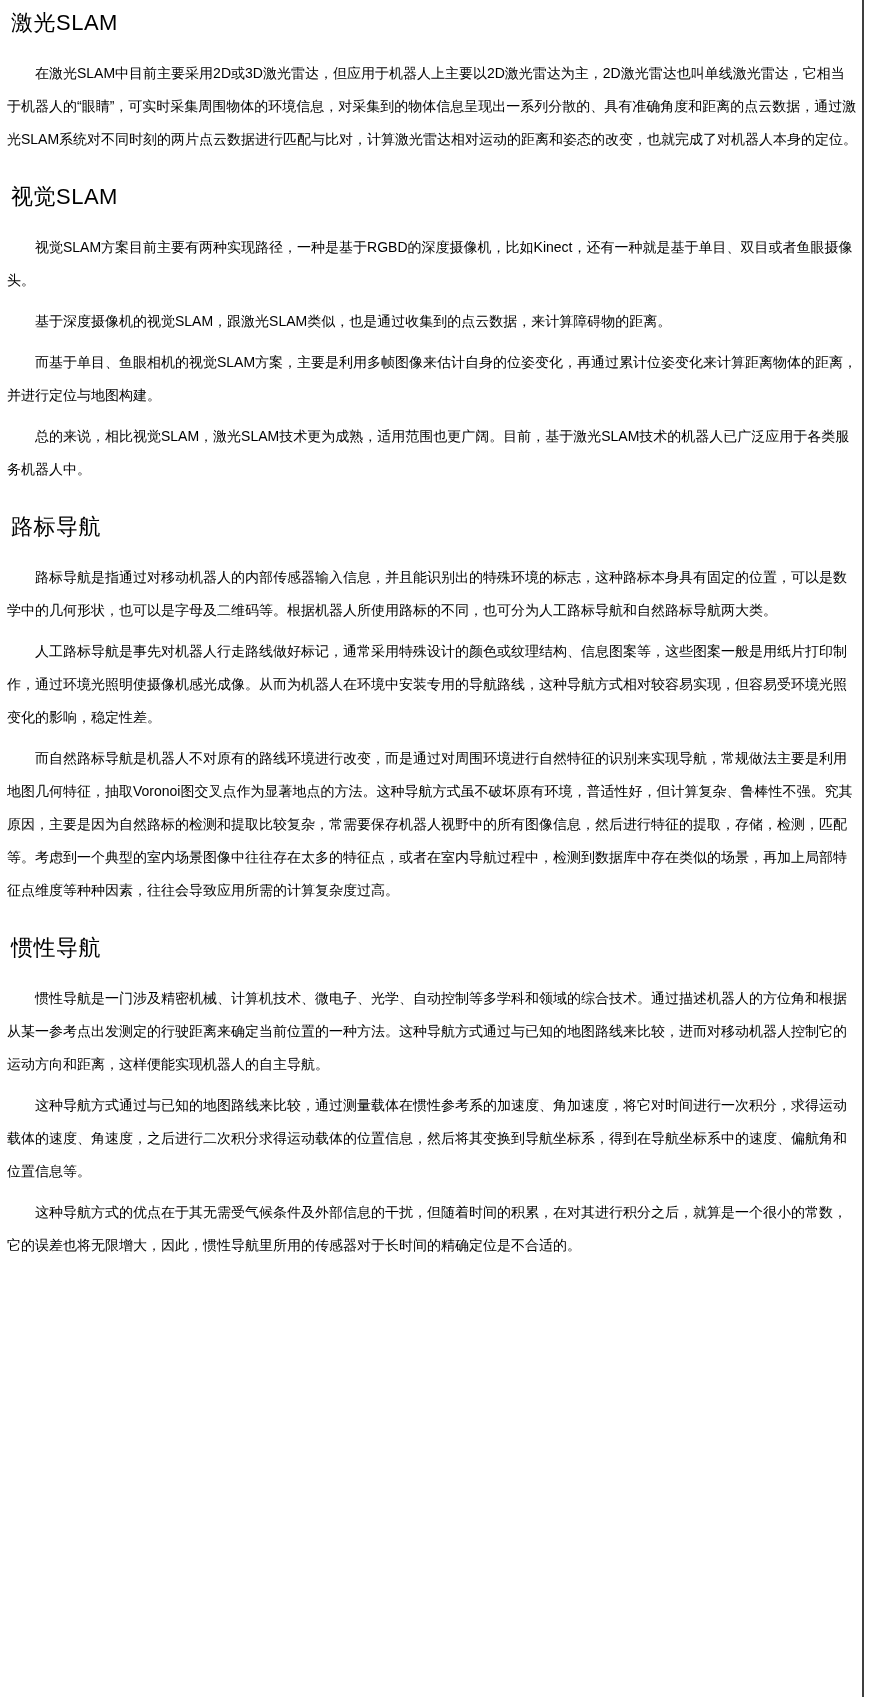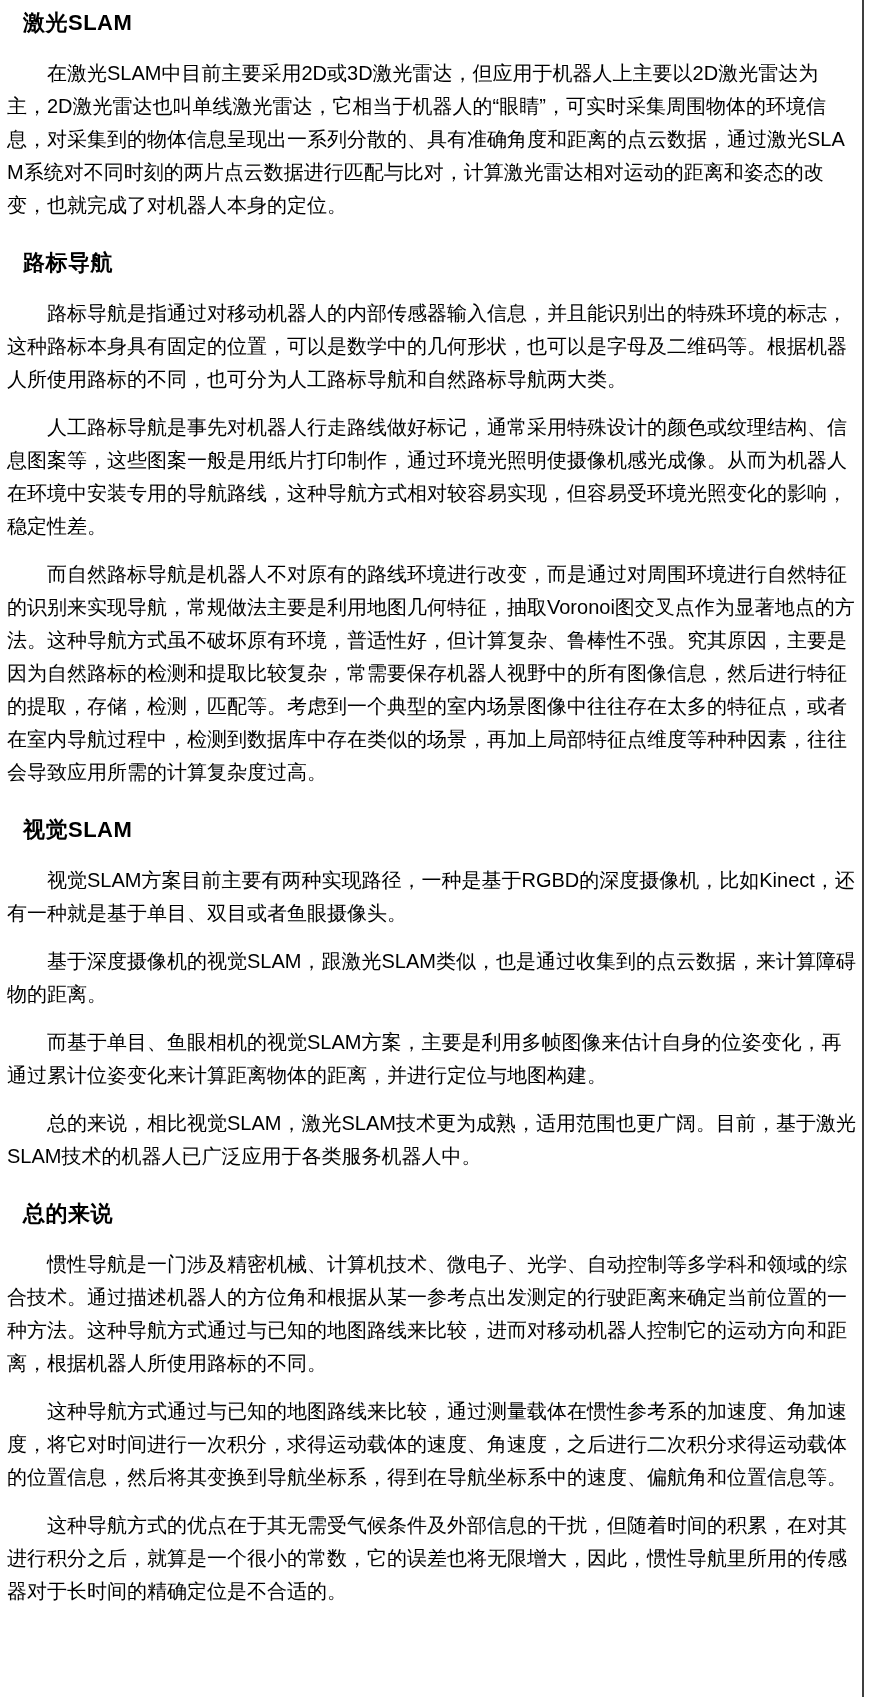--- a/index.html
+++ b/index.html
@@ -14,31 +14,31 @@
     min-height: 1697px;
     background: #ffffff;
     color: #000000;
     font-family: "Liberation Sans", sans-serif;
     padding: 0 12px 14px 7px;
     overflow: hidden;
   }
   .page h2 {
     font-size: 22px;
     line-height: 26px;
-    font-weight: 700;
-    margin: 28px 0 21px 16px;
+    font-weight: 400;
+    margin: 28px 0 21px 4px;
     letter-spacing: 0.5px;
   }
   .section-first h2 {
     margin-top: 10px;
   }
   .page p {
-    font-size: 20px;
+    font-size: 14px;
     line-height: 33px;
-    margin: 15px 0;
+    margin: 8px 0;
     text-indent: 2em;
     text-align: left;
     word-break: break-all;
   }
   .edge-line {
     position: absolute;
     top: 0;
     right: 6px;
     width: 2px;
     height: 100%;
@@ -49,37 +49,37 @@
 <body>
 
 <div class="page">
 
   <section class="section-first">
     <h2>激光SLAM</h2>
     <p>在激光SLAM中目前主要采用2D或3D激光雷达，但应用于机器人上主要以2D激光雷达为主，2D激光雷达也叫单线激光雷达，它相当于机器人的“眼睛”，可实时采集周围物体的环境信息，对采集到的物体信息呈现出一系列分散的、具有准确角度和距离的点云数据，通过激光SLAM系统对不同时刻的两片点云数据进行匹配与比对，计算激光雷达相对运动的距离和姿态的改变，也就完成了对机器人本身的定位。</p>
   </section>
 
   <section>
-    <h2>路标导航</h2>
-    <p>路标导航是指通过对移动机器人的内部传感器输入信息，并且能识别出的特殊环境的标志，这种路标本身具有固定的位置，可以是数学中的几何形状，也可以是字母及二维码等。根据机器人所使用路标的不同，也可分为人工路标导航和自然路标导航两大类。</p>
-    <p>人工路标导航是事先对机器人行走路线做好标记，通常采用特殊设计的颜色或纹理结构、信息图案等，这些图案一般是用纸片打印制作，通过环境光照明使摄像机感光成像。从而为机器人在环境中安装专用的导航路线，这种导航方式相对较容易实现，但容易受环境光照变化的影响，稳定性差。</p>
-    <p>而自然路标导航是机器人不对原有的路线环境进行改变，而是通过对周围环境进行自然特征的识别来实现导航，常规做法主要是利用地图几何特征，抽取Voronoi图交叉点作为显著地点的方法。这种导航方式虽不破坏原有环境，普适性好，但计算复杂、鲁棒性不强。究其原因，主要是因为自然路标的检测和提取比较复杂，常需要保存机器人视野中的所有图像信息，然后进行特征的提取，存储，检测，匹配等。考虑到一个典型的室内场景图像中往往存在太多的特征点，或者在室内导航过程中，检测到数据库中存在类似的场景，再加上局部特征点维度等种种因素，往往会导致应用所需的计算复杂度过高。</p>
-  </section>
-
-  <section>
     <h2>视觉SLAM</h2>
     <p>视觉SLAM方案目前主要有两种实现路径，一种是基于RGBD的深度摄像机，比如Kinect，还有一种就是基于单目、双目或者鱼眼摄像头。</p>
     <p>基于深度摄像机的视觉SLAM，跟激光SLAM类似，也是通过收集到的点云数据，来计算障碍物的距离。</p>
     <p>而基于单目、鱼眼相机的视觉SLAM方案，主要是利用多帧图像来估计自身的位姿变化，再通过累计位姿变化来计算距离物体的距离，并进行定位与地图构建。</p>
     <p>总的来说，相比视觉SLAM，激光SLAM技术更为成熟，适用范围也更广阔。目前，基于激光SLAM技术的机器人已广泛应用于各类服务机器人中。</p>
   </section>
 
   <section>
-    <h2>总的来说</h2>
-    <p>惯性导航是一门涉及精密机械、计算机技术、微电子、光学、自动控制等多学科和领域的综合技术。通过描述机器人的方位角和根据从某一参考点出发测定的行驶距离来确定当前位置的一种方法。这种导航方式通过与已知的地图路线来比较，进而对移动机器人控制它的运动方向和距离，根据机器人所使用路标的不同。</p>
+    <h2>路标导航</h2>
+    <p>路标导航是指通过对移动机器人的内部传感器输入信息，并且能识别出的特殊环境的标志，这种路标本身具有固定的位置，可以是数学中的几何形状，也可以是字母及二维码等。根据机器人所使用路标的不同，也可分为人工路标导航和自然路标导航两大类。</p>
+    <p>人工路标导航是事先对机器人行走路线做好标记，通常采用特殊设计的颜色或纹理结构、信息图案等，这些图案一般是用纸片打印制作，通过环境光照明使摄像机感光成像。从而为机器人在环境中安装专用的导航路线，这种导航方式相对较容易实现，但容易受环境光照变化的影响，稳定性差。</p>
+    <p>而自然路标导航是机器人不对原有的路线环境进行改变，而是通过对周围环境进行自然特征的识别来实现导航，常规做法主要是利用地图几何特征，抽取Voronoi图交叉点作为显著地点的方法。这种导航方式虽不破坏原有环境，普适性好，但计算复杂、鲁棒性不强。究其原因，主要是因为自然路标的检测和提取比较复杂，常需要保存机器人视野中的所有图像信息，然后进行特征的提取，存储，检测，匹配等。考虑到一个典型的室内场景图像中往往存在太多的特征点，或者在室内导航过程中，检测到数据库中存在类似的场景，再加上局部特征点维度等种种因素，往往会导致应用所需的计算复杂度过高。</p>
+  </section>
+
+  <section>
+    <h2>惯性导航</h2>
+    <p>惯性导航是一门涉及精密机械、计算机技术、微电子、光学、自动控制等多学科和领域的综合技术。通过描述机器人的方位角和根据从某一参考点出发测定的行驶距离来确定当前位置的一种方法。这种导航方式通过与已知的地图路线来比较，进而对移动机器人控制它的运动方向和距离，这样便能实现机器人的自主导航。</p>
     <p>这种导航方式通过与已知的地图路线来比较，通过测量载体在惯性参考系的加速度、角加速度，将它对时间进行一次积分，求得运动载体的速度、角速度，之后进行二次积分求得运动载体的位置信息，然后将其变换到导航坐标系，得到在导航坐标系中的速度、偏航角和位置信息等。</p>
     <p>这种导航方式的优点在于其无需受气候条件及外部信息的干扰，但随着时间的积累，在对其进行积分之后，就算是一个很小的常数，它的误差也将无限增大，因此，惯性导航里所用的传感器对于长时间的精确定位是不合适的。</p>
 
   </section>
 
   <div class="edge-line"></div>
 
 </div>
 
 </body></html>

